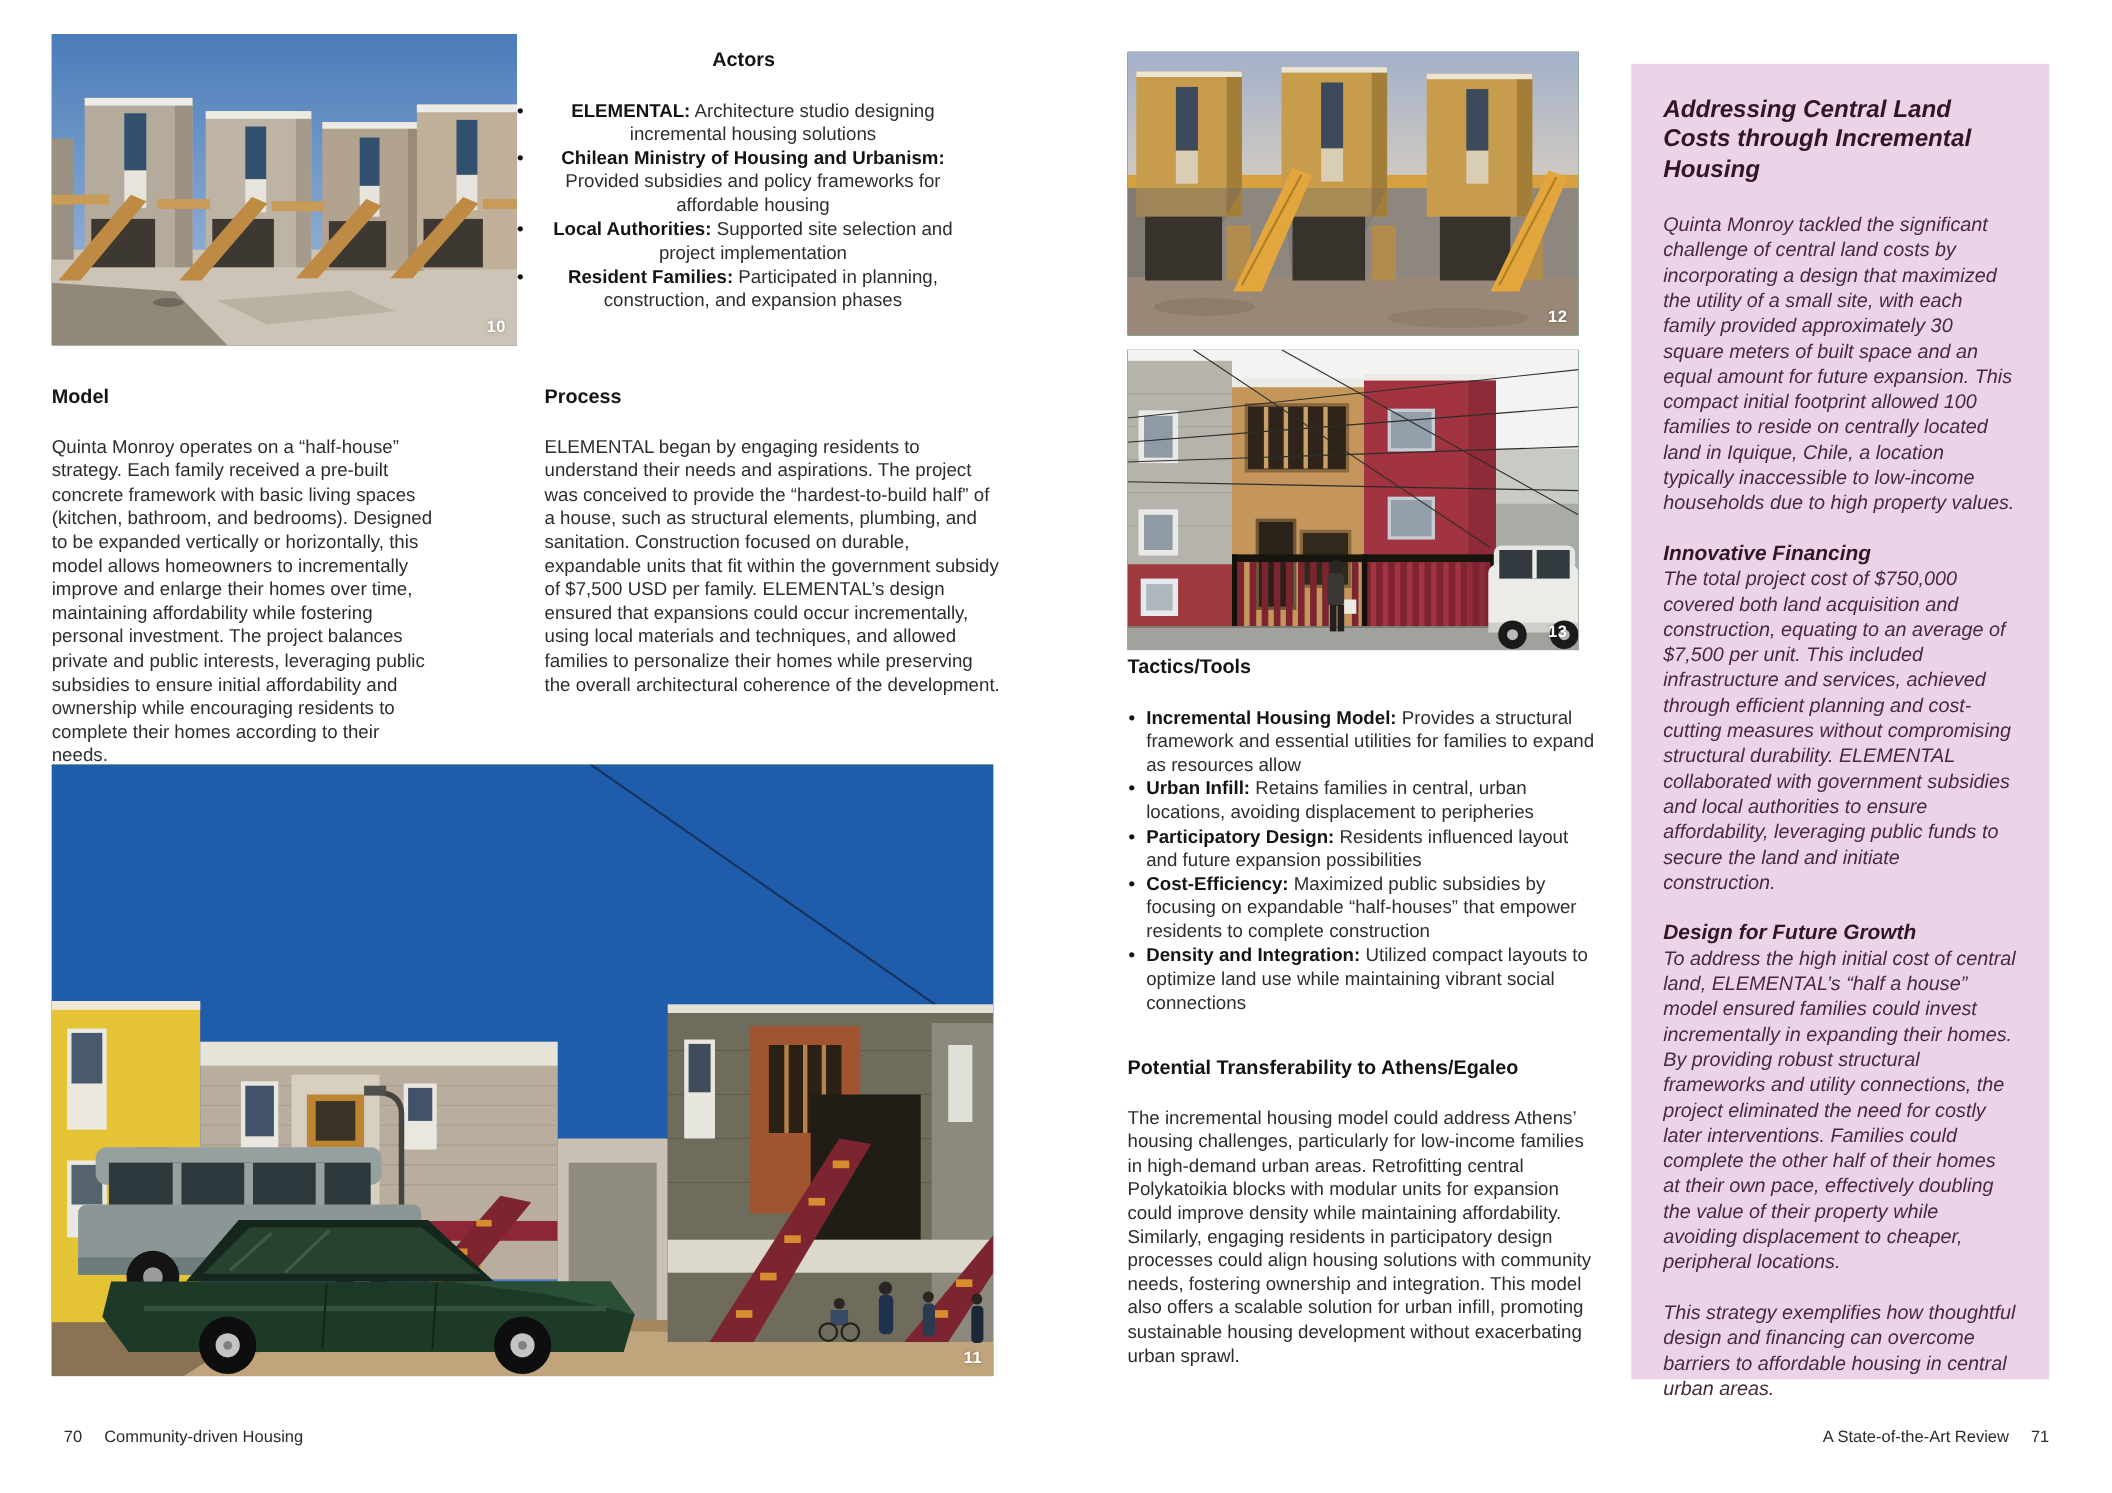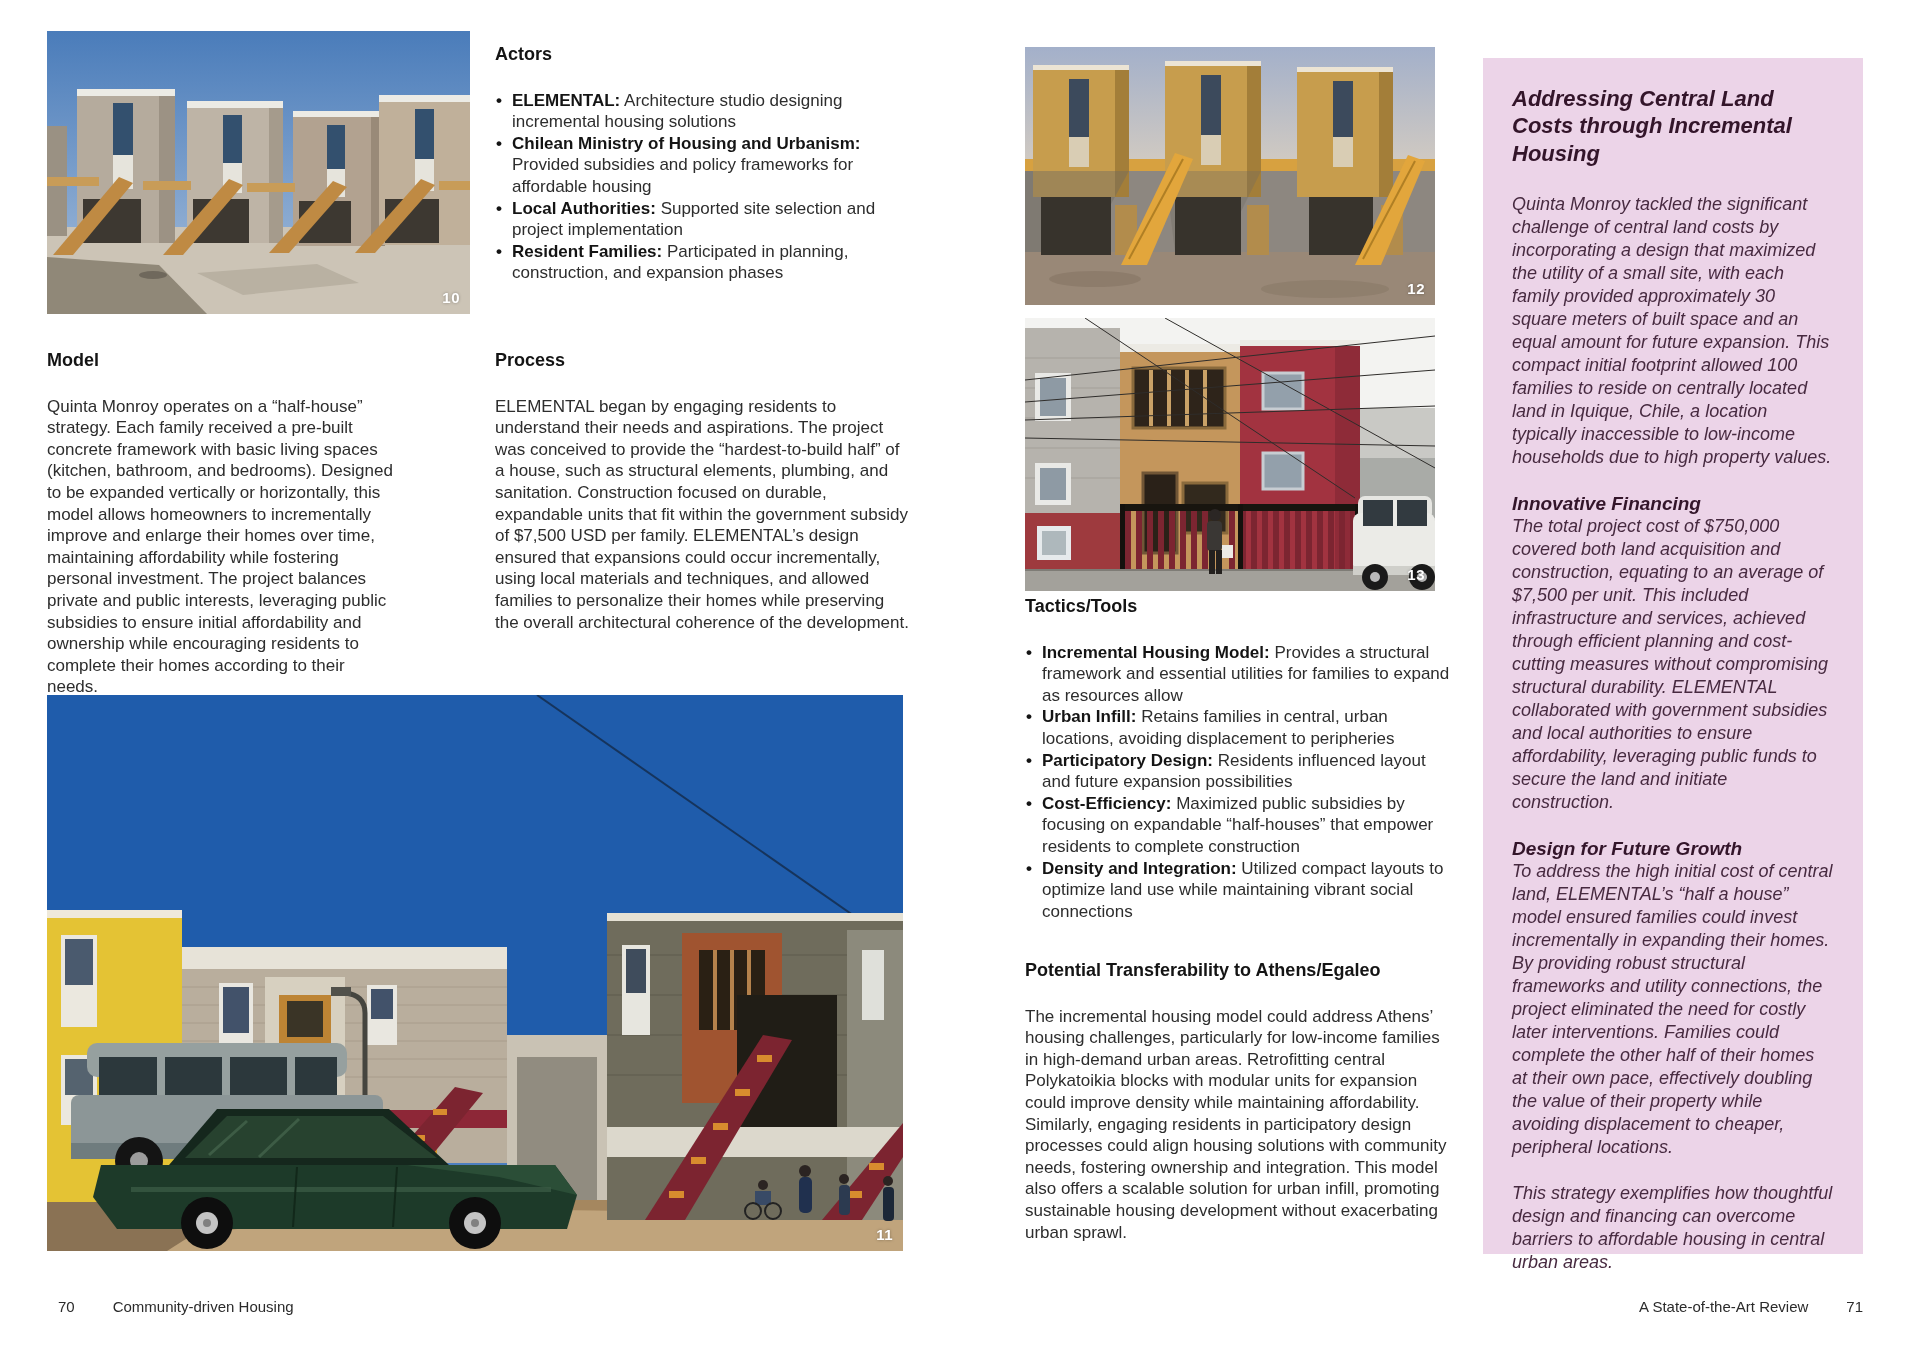--- a/index.html
+++ b/index.html
@@ -40,21 +40,21 @@
   .sb-p{
     margin:0 0 23px 0;font-style:italic;font-size:18px;line-height:23px;color:#472a40;
   }
   .sb-h{
     margin:0;font-weight:bold;font-style:italic;font-size:19px;line-height:23px;color:#33152a;
   }
   .sb-last{margin-bottom:0;}
 
   .footer{
     position:absolute;top:1298px;font-size:15px;color:#2b2b2b;
-    display:flex;align-items:baseline;gap:38px;white-space:nowrap;
+    display:flex;align-items:baseline;gap:20px;white-space:nowrap;
   }
   .footer .pnum{font-size:15px;}
 </style>
 </head>
 <body>
 
 <figure class="photo" style="left:47px;top:31px;width:423px;height:283px;margin:0;">
   <svg viewBox="0 0 423 283" preserveAspectRatio="none">
     <defs>
       <linearGradient id="sky10" x1="0" y1="0" x2="0" y2="1">
@@ -100,21 +100,21 @@
     <rect x="368" y="78" width="19" height="50" fill="#33506e"></rect>
     <rect x="368" y="128" width="19" height="32" fill="#e6e4dc"></rect>
     <rect x="338" y="168" width="54" height="44" fill="#3d3831"></rect>
     <rect x="392" y="150" width="31" height="9" fill="#c89c58"></rect>
     <polygon points="308,222 328,222 388,154 374,148" fill="#bf8a43"></polygon>
     <ellipse cx="106" cy="244" rx="14" ry="4" fill="#6f685c"></ellipse>
   </svg>
   <span class="photo-num">10</span>
 </figure>
 
-<section class="tblock" style="left:495px;top:44px;width:414px;">
+<section class="tblock" style="left:469px;top:44px;width:414px;text-align:center;">
   <h3 class="sec">Actors</h3>
   <ul class="blist body">
     <li><b>ELEMENTAL:</b> <span>Architecture studio designing incremental housing solutions</span></li>
     <li><b>Chilean Ministry of Housing and Urbanism:</b> <span>Provided subsidies and policy frameworks for affordable housing</span></li>
     <li><b>Local Authorities:</b> <span>Supported site selection and project implementation</span></li>
     <li><b>Resident Families:</b> <span>Participated in planning, construction, and expansion phases</span></li>
   </ul>
 </section>
 
 <section class="tblock" style="left:47px;top:350px;width:348px;">

